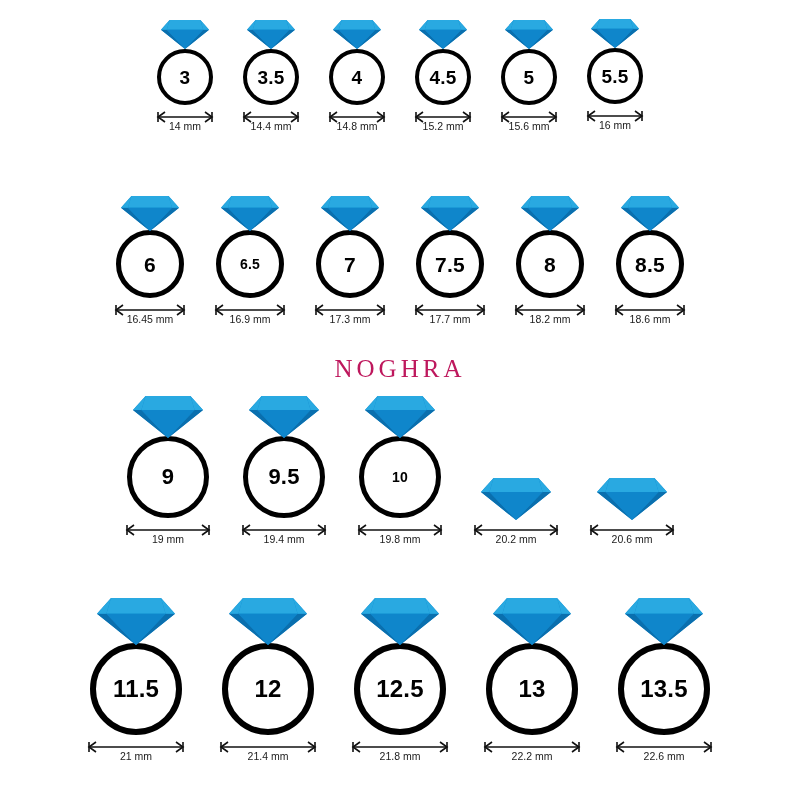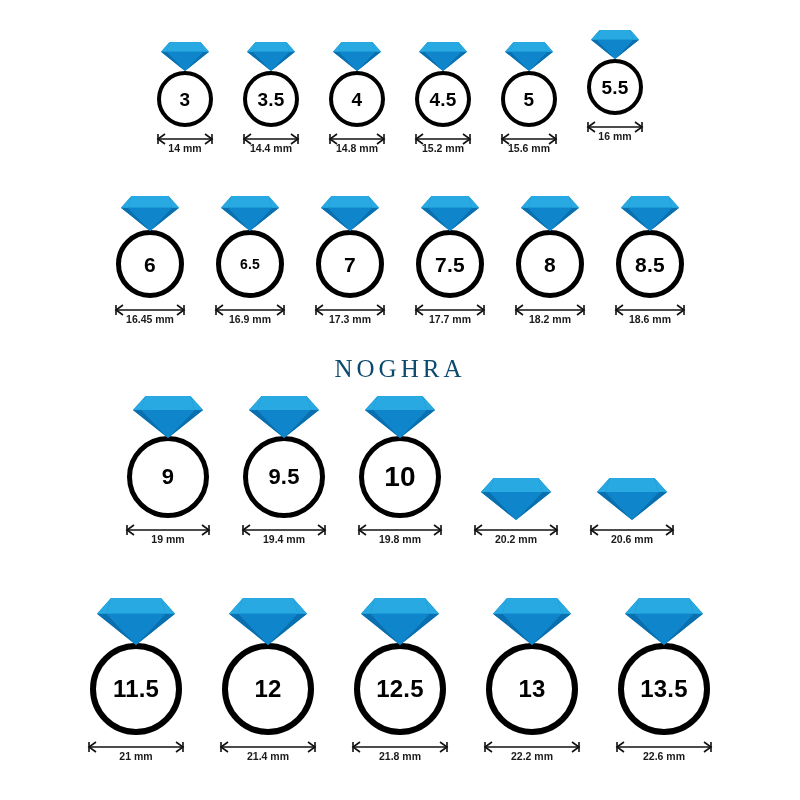--- a/index.html
+++ b/index.html
@@ -59,40 +59,39 @@
     color: #000;
     line-height: 1;
     letter-spacing: 0.2px;
   }
   .measure {
     position: relative;
     margin-top: 4px;
     display: flex;
     flex-direction: column;
     align-items: center;
-    font-weight: bold;
   }
   .arrow-line {
     position: relative;
     height: 10px;
   }
   .mm-label {
     font-size: 10.5px;
     color: #1a1a1a;
     margin-top: 1px;
     white-space: nowrap;
   }
   .brand {
     position: absolute;
     left: 0;
     width: 800px;
     text-align: center;
     font-family: "Liberation Serif", serif;
     letter-spacing: 4px;
-    color: #0c4a6e;
+    color: #be185d;
   }
   .brand-name {
     font-size: 25px;
     display: inline-block;
     position: relative;
   }
 </style>
 </head>
 <body>
 
@@ -221,21 +220,21 @@
           <div class="arrow-line"><svg width="58" height="12" viewBox="0 0 58 12">
               <line x1="2" y1="6" x2="56" y2="6" stroke="#111" stroke-width="1.6"></line>
               <polyline points="9,1 2,6 9,11" fill="none" stroke="#111" stroke-width="1.6"></polyline>
               <polyline points="49,1 56,6 49,11" fill="none" stroke="#111" stroke-width="1.6"></polyline>
               <line x1="2" y1="1" x2="2" y2="11" stroke="#111" stroke-width="1.6"></line>
               <line x1="56" y1="1" x2="56" y2="11" stroke="#111" stroke-width="1.6"></line>
             </svg></div>
           <div class="mm-label">15.6 mm</div>
         </div>
       </div>
-      <div class="ring-cell" style="margin: 12px 14px;">
+      <div class="ring-cell" style="margin: 1px 14px;">
         <div class="gem" style="margin-bottom: -4px;"><svg width="48" height="29" viewBox="0 0 100 60">
             <polygon points="18,0 82,0 100,20 50,60 0,20" fill="#0f86cb"></polygon>
             <polygon points="18,0 82,0 88,20 12,20" fill="#29a9e1"></polygon>
             <polygon points="0,20 12,20 50,60" fill="#0a6fae"></polygon>
             <polygon points="100,20 88,20 50,60" fill="#0a6fae"></polygon>
             <polygon points="12,20 88,20 50,60" fill="#0f86cb"></polygon>
             <polygon points="18,0 12,20 0,20" fill="#29a9e1"></polygon>
             <polygon points="82,0 88,20 100,20" fill="#29a9e1"></polygon>
           </svg></div>
         <div class="ring-wrap">
@@ -471,21 +470,21 @@
             <polygon points="18,0 82,0 100,20 50,60 0,20" fill="#0f86cb"></polygon>
             <polygon points="18,0 82,0 88,20 12,20" fill="#29a9e1"></polygon>
             <polygon points="0,20 12,20 50,60" fill="#0a6fae"></polygon>
             <polygon points="100,20 88,20 50,60" fill="#0a6fae"></polygon>
             <polygon points="12,20 88,20 50,60" fill="#0f86cb"></polygon>
             <polygon points="18,0 12,20 0,20" fill="#29a9e1"></polygon>
             <polygon points="82,0 88,20 100,20" fill="#29a9e1"></polygon>
           </svg></div>
         <div class="ring-wrap">
           <div class="band" style="width: 82px; height: 82px; border-width: 5px;">
-            <span class="size-label" style="font-size: 28px;">10</span>
+            <span class="size-label" style="font-size: 14px;">10</span>
           </div>
         </div>
         <div class="measure">
           <div class="arrow-line"><svg width="86" height="12" viewBox="0 0 86 12">
               <line x1="2" y1="6" x2="84" y2="6" stroke="#111" stroke-width="1.6"></line>
               <polyline points="9,1 2,6 9,11" fill="none" stroke="#111" stroke-width="1.6"></polyline>
               <polyline points="77,1 84,6 77,11" fill="none" stroke="#111" stroke-width="1.6"></polyline>
               <line x1="2" y1="1" x2="2" y2="11" stroke="#111" stroke-width="1.6"></line>
               <line x1="84" y1="1" x2="84" y2="11" stroke="#111" stroke-width="1.6"></line>
             </svg></div>

